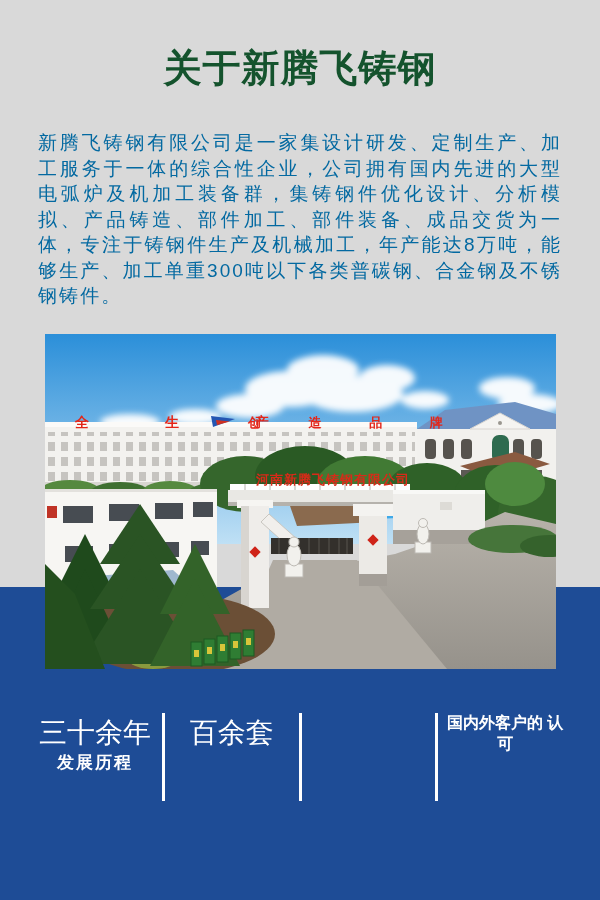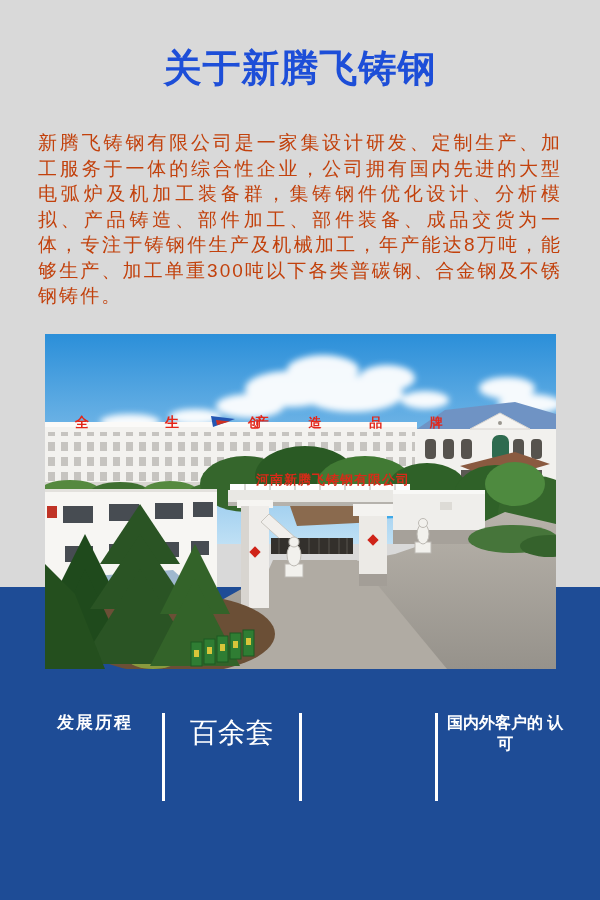--- a/index.html
+++ b/index.html
@@ -7,27 +7,27 @@
     width:600px;height:900px;position:relative;overflow:hidden;
     background:#d9d9d9;
     font-family:"Liberation Sans","DejaVu Sans",sans-serif;
   }
   .blue-band{
     position:absolute;left:0;top:587px;width:600px;height:313px;
     background:#1e4c96;
   }
   .page-title{
     position:absolute;top:44px;left:0;right:0;margin:0;
-    text-align:center;font-size:38px;font-weight:700;color:#1d4ed8;
+    text-align:center;font-size:38px;font-weight:700;color:#14532d;
     letter-spacing:1px;line-height:48px;
   }
   .intro{
     position:absolute;top:130px;left:38px;right:38px;margin:0;
     font-size:19px;line-height:25.5px;letter-spacing:2.1px;
-    text-align:justify;color:#c2410c;
+    text-align:justify;color:#0369a1;
   }
   .photo{
     position:absolute;left:45px;top:334px;width:444px;height:335px;
   }
   .photo svg{display:block;}
   .clouds{filter:blur(3px);}
   .stats{
     position:absolute;top:712px;left:0;right:0;
     display:flex;align-items:flex-start;padding:0 28px;
   }
@@ -252,20 +252,21 @@
 
     <g>
       <ellipse cx="468" cy="205" rx="45" ry="14" fill="#46753a"></ellipse>
       <ellipse cx="505" cy="212" rx="30" ry="11" fill="#35622c"></ellipse>
     </g>
   </svg>
 </div>
 
 <div class="stats">
   <div class="stat s1">
+    <div class="stat-value">三十余年</div>
     <div class="stat-label">发展历程</div>
   </div>
   <div class="vdiv"></div>
   <div class="stat s2">
     <div class="stat-value">百余套</div>
   </div>
   <div class="vdiv"></div>
   <div class="stat s3">
   </div>
   <div class="vdiv"></div>

